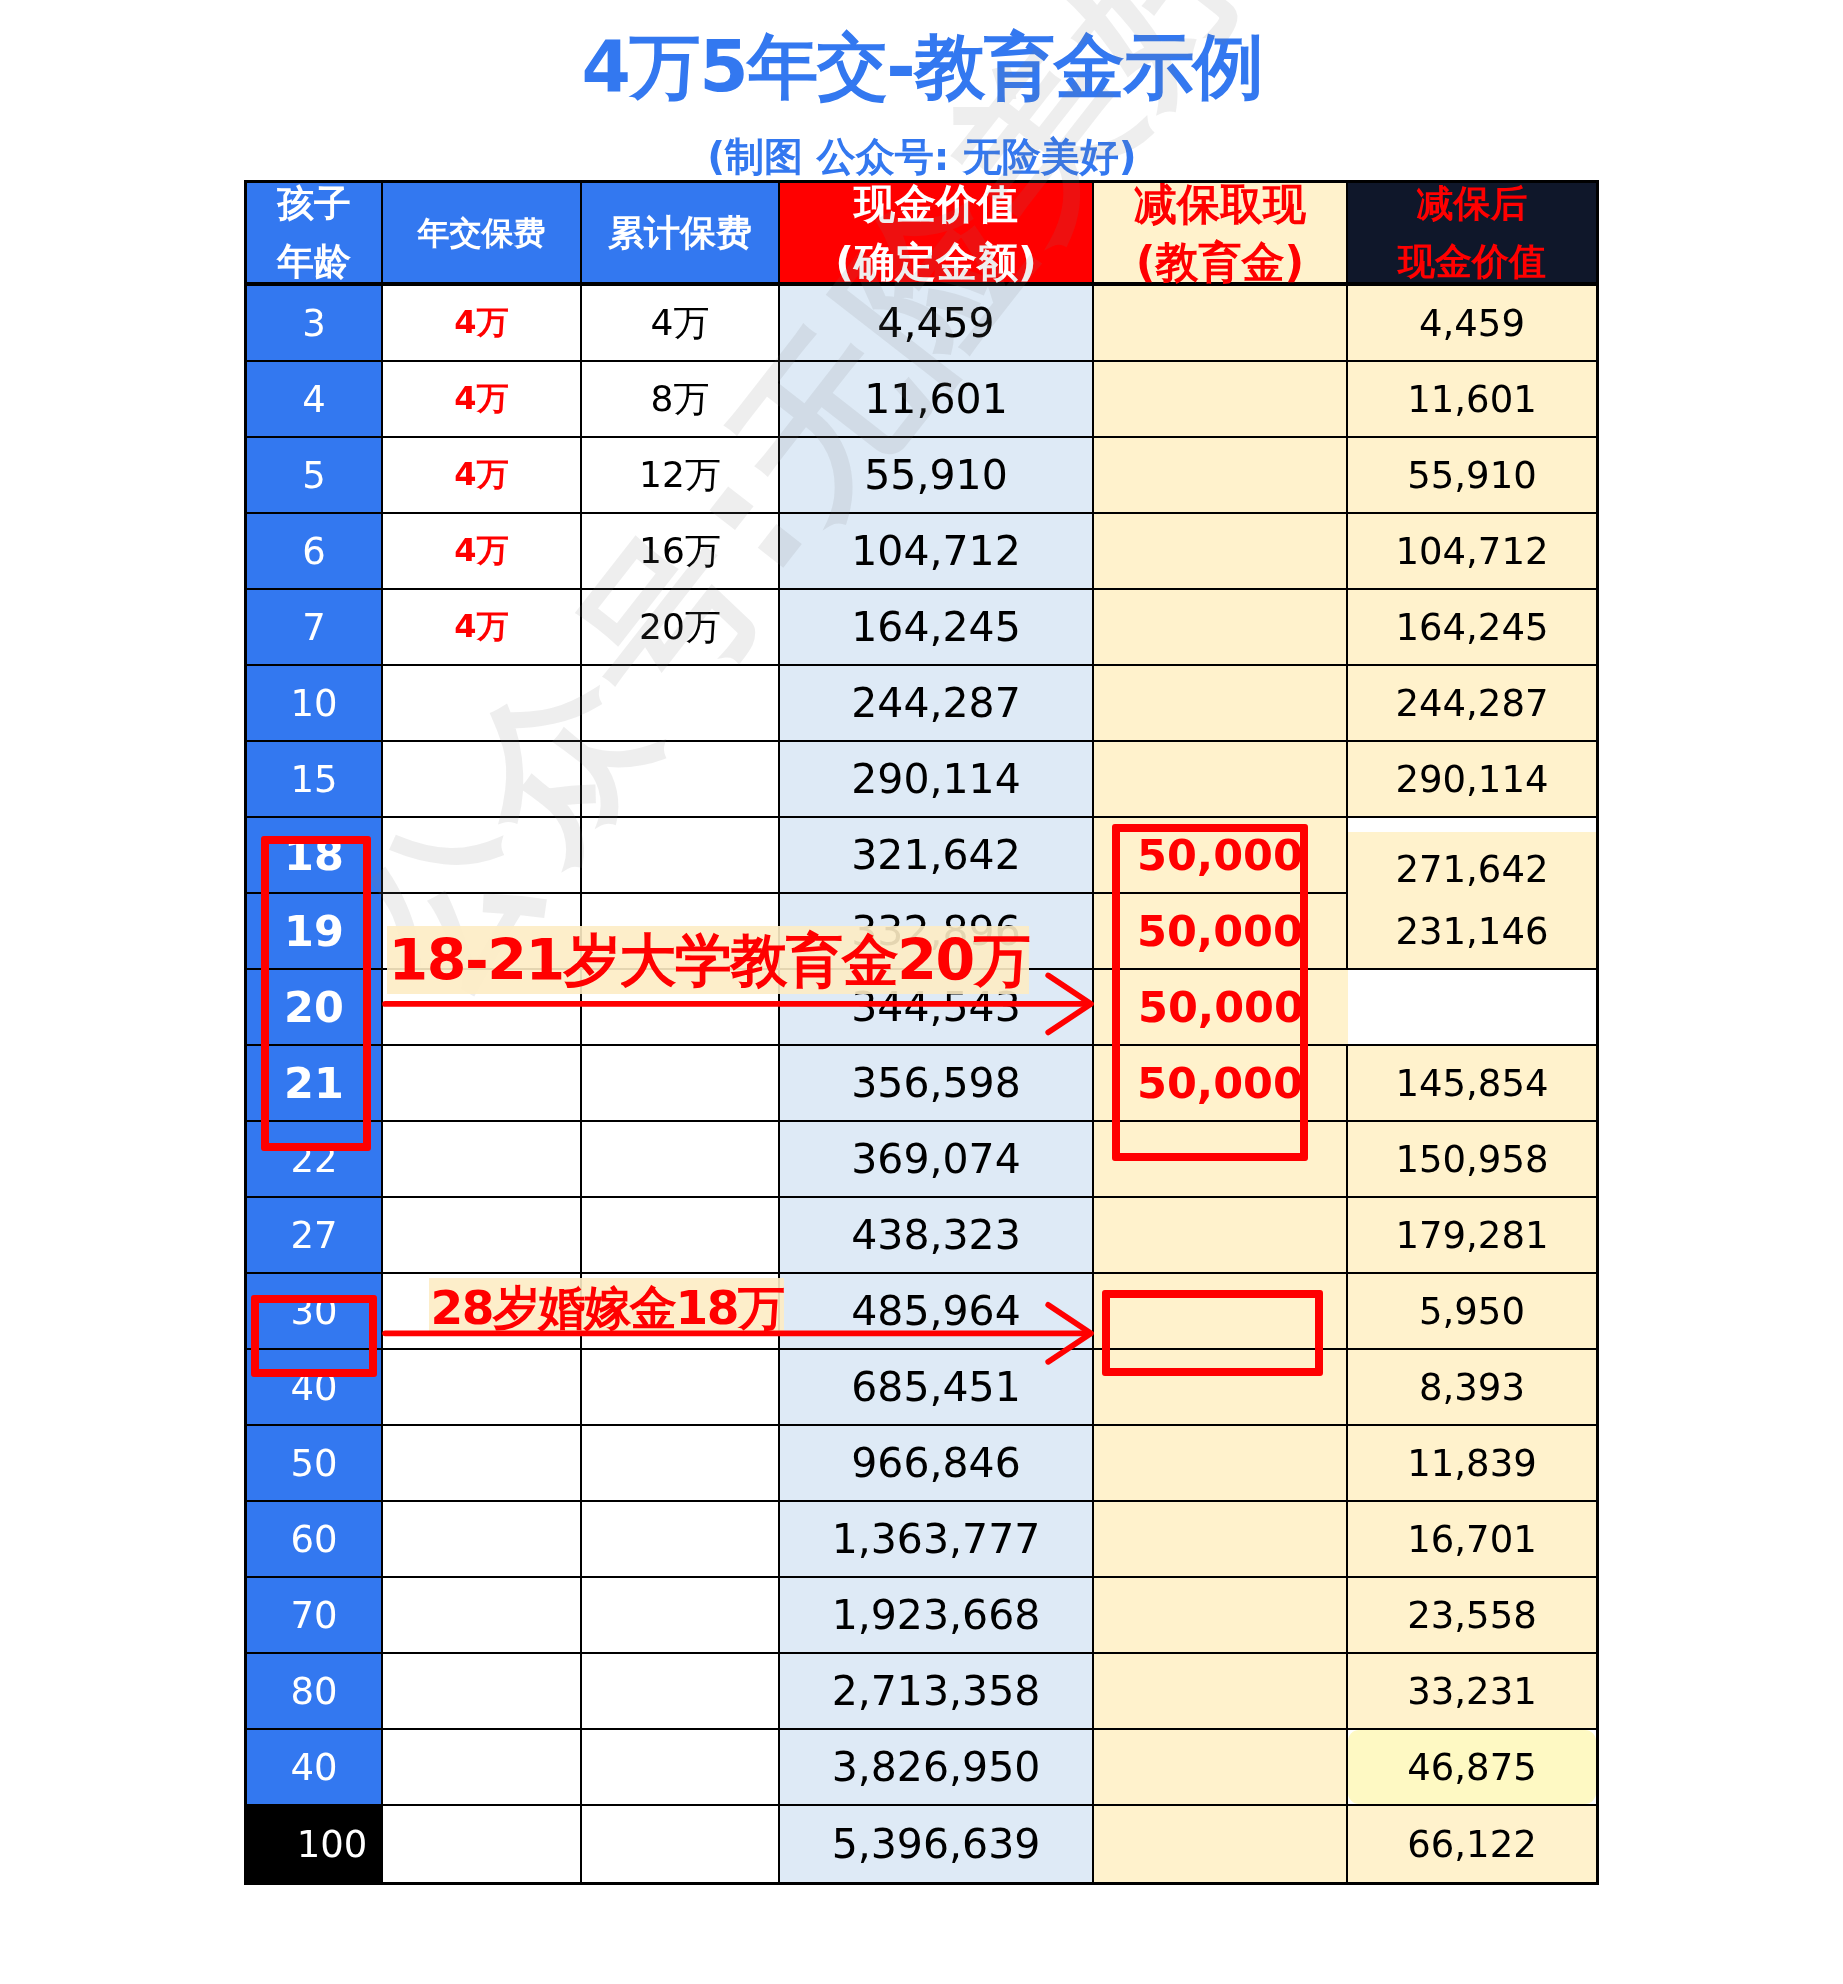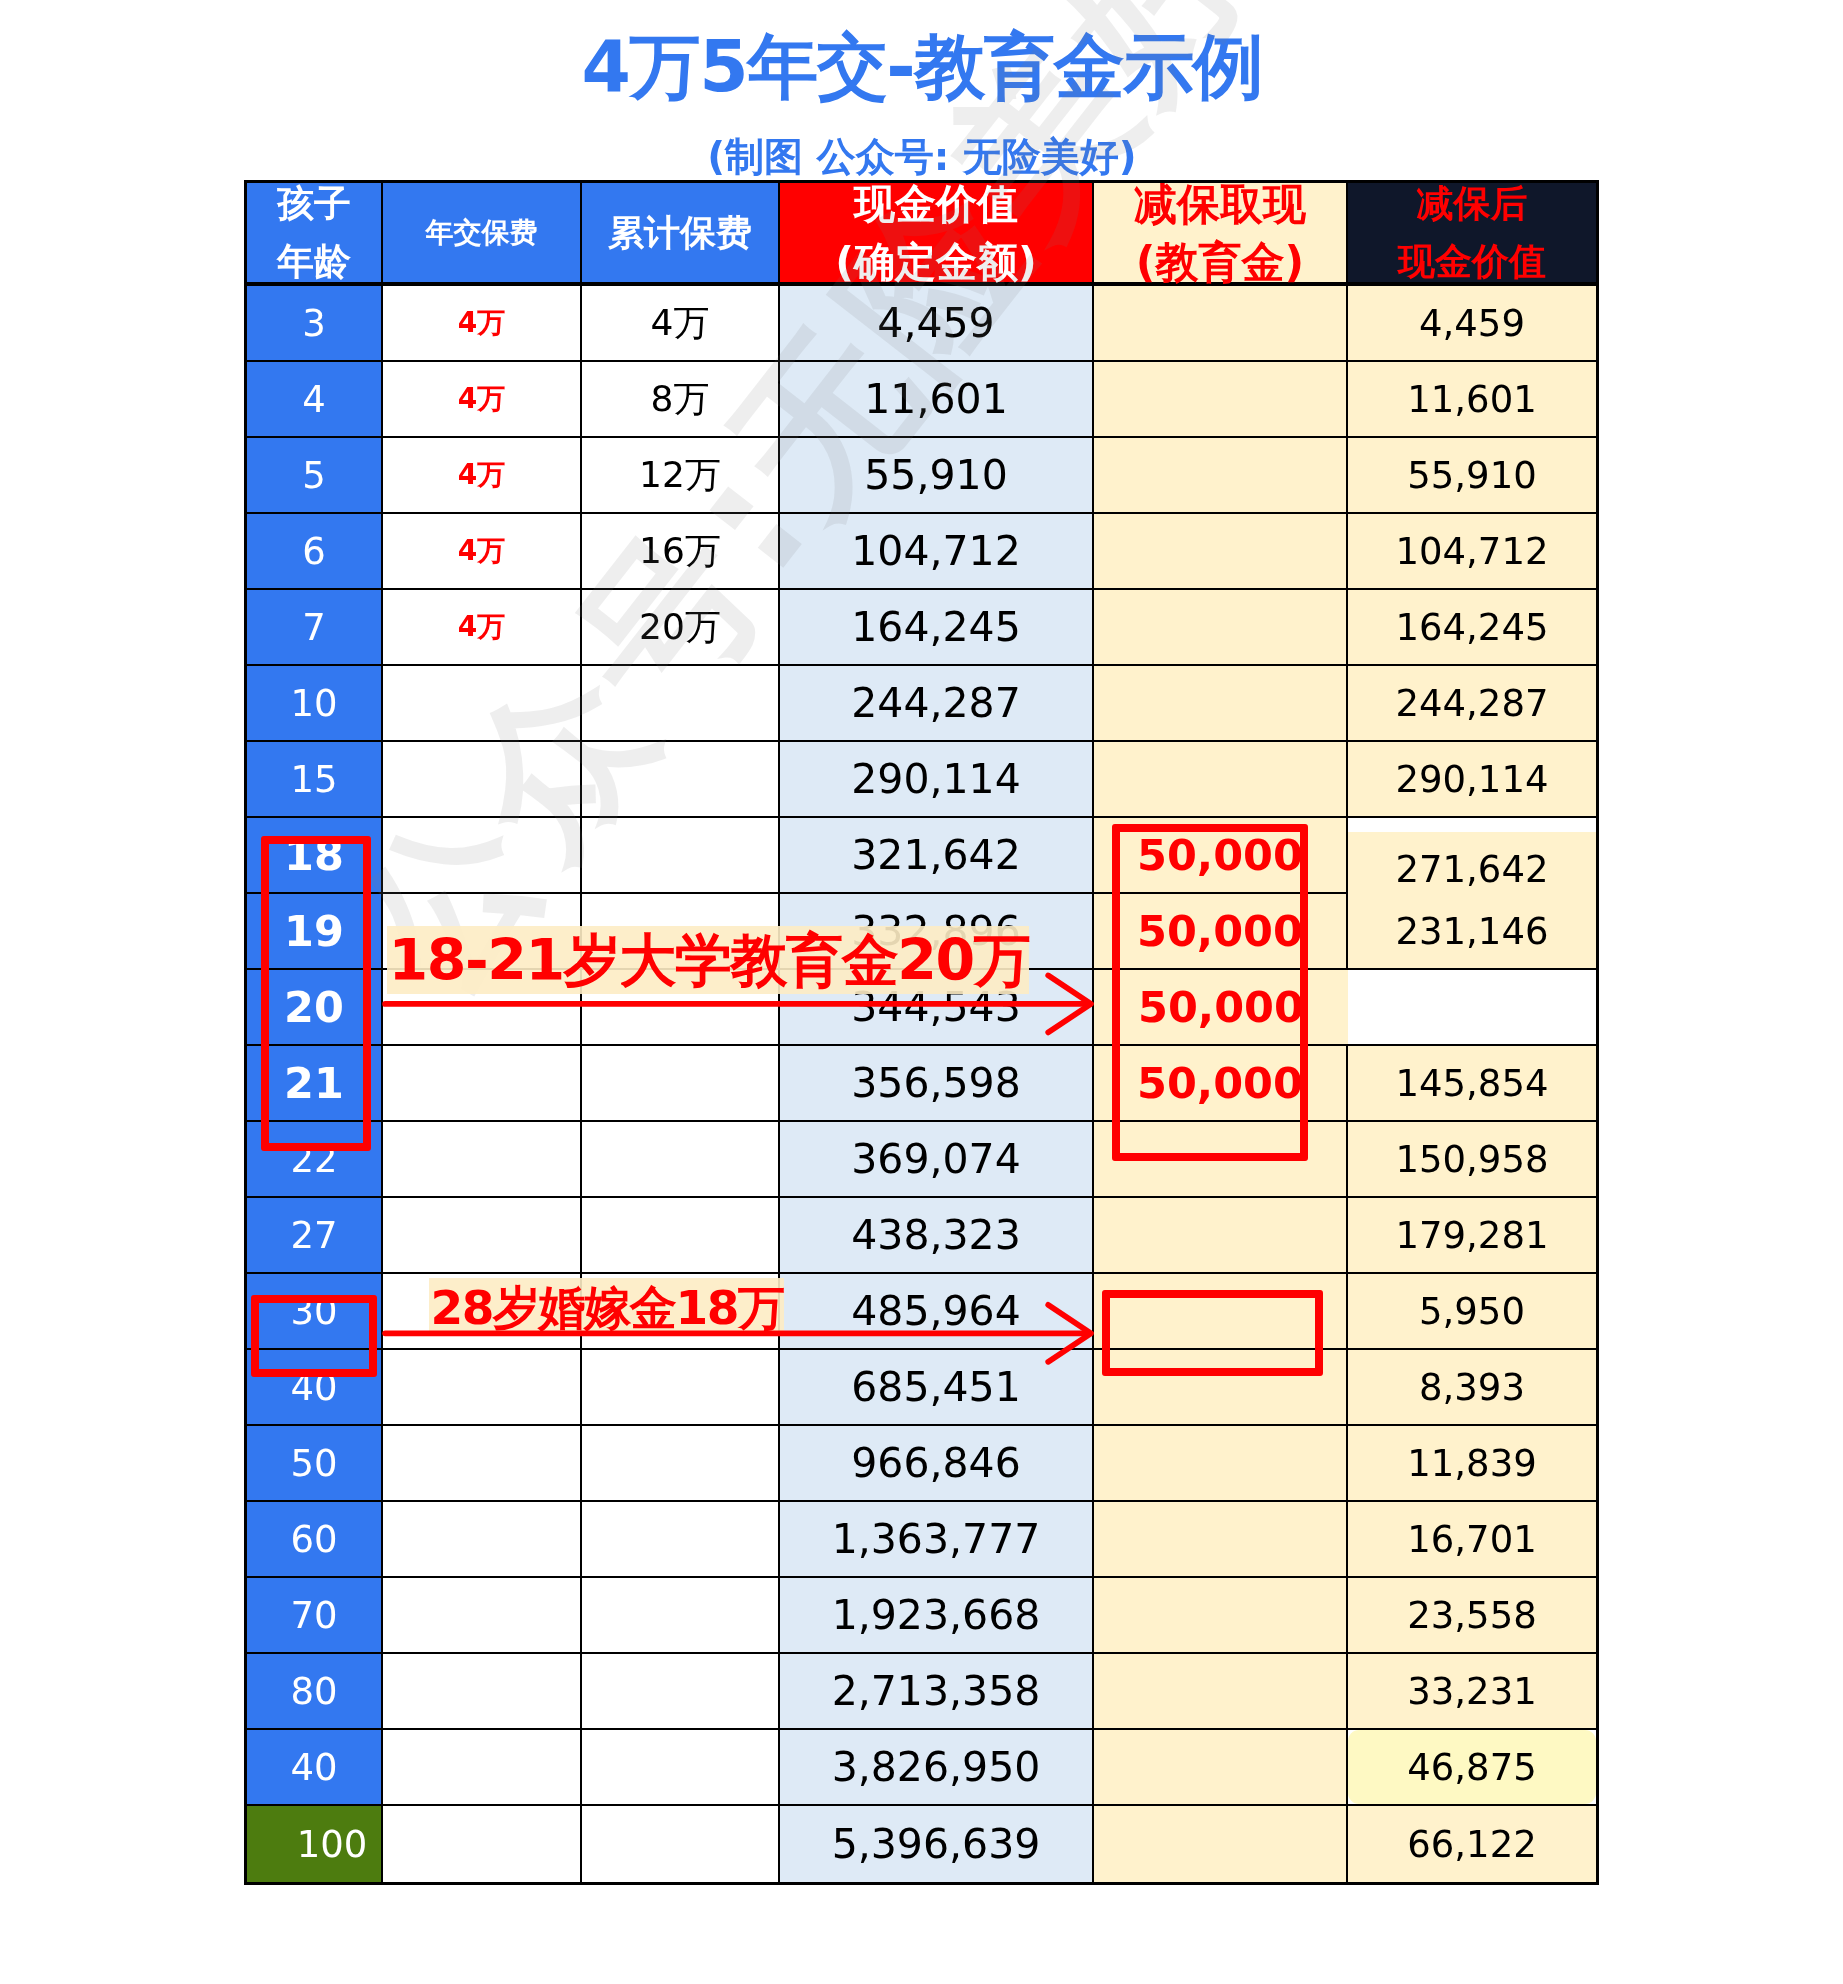--- a/index.html
+++ b/index.html
@@ -16,21 +16,21 @@
   .row.header { height: 103px; border-bottom: 4.3px solid #000; }
   .cell { display: flex; align-items: center; justify-content: center; text-align: center;
           border-right: 2.1px solid #000; box-sizing: border-box; height: 100%;
           font-size: 39px; color: #000; }
   .cell:last-child { border-right: none; }
   .c1 { width: 136px; } .c2 { width: 199px; } .c3 { width: 198px; }
   .c4 { width: 314px; } .c5 { width: 254px; } .c6 { flex: 1; }
   .header .cell { font-weight: bold; font-size: 40px; line-height: 58px; white-space: pre-line; }
   .row .c1 { color: #fff; font-size: 37px; }
   .row .c1.bold { font-weight: bold; font-size: 43px; }
-  .row .c2 { color: #ff0000; font-weight: bold; font-size: 28px; }
+  .row .c2 { color: #ff0000; font-weight: bold; font-size: 32px; }
   .row .c3 { font-size: 36px; }
   .row .c4 { font-size: 41px; }
   .row .c5 { color: #ff0000; font-weight: bold; font-size: 43px; }
   .row .c6 { font-size: 37px; }
   .redbox { position: absolute; border: 8.6px solid #ff0000; border-radius: 2.9px; box-sizing: border-box; pointer-events: none; }
   .label { position: absolute; color: #ff0000; font-weight: bold; white-space: nowrap;
            background: rgba(253, 236, 196, 0.9); line-height: 1; padding: 5.7px 0 5.7px 1.4px; letter-spacing: -1.4px; }
   .arrow { position: absolute; overflow: visible; pointer-events: none; }
   .watermark { position: absolute; left: 307px; top: 898px; font-size: 171px; font-weight: bold;
                color: rgba(120, 120, 120, 0.13); transform: rotate(-52deg); transform-origin: left top;
@@ -209,21 +209,21 @@
       </div>
       <div class="row">
         <div class="cell c1" style="background: rgb(51, 120, 240);">40</div>
         <div class="cell c2"></div>
         <div class="cell c3"></div>
         <div class="cell c4" style="background: rgb(222, 234, 246);">3,826,950</div>
         <div class="cell c5" style="background: rgb(255, 242, 204);"></div>
         <div class="cell c6" style="background: #fef9c3; border-radius: 11px;">46,875</div>
       </div>
       <div class="row">
-        <div class="cell c1" style="background: #4d7c0f; padding-left: 36px;">100</div>
+        <div class="cell c1" style="background: #000000; padding-left: 36px;">100</div>
         <div class="cell c2"></div>
         <div class="cell c3"></div>
         <div class="cell c4" style="background: rgb(222, 234, 246);">5,396,639</div>
         <div class="cell c5" style="background: rgb(255, 242, 204);"></div>
         <div class="cell c6" style="background: rgb(255, 242, 204);">66,122</div>
       </div>
     </div>
 </div>
 
 <div class="watermark">公众号:无险美好</div>

